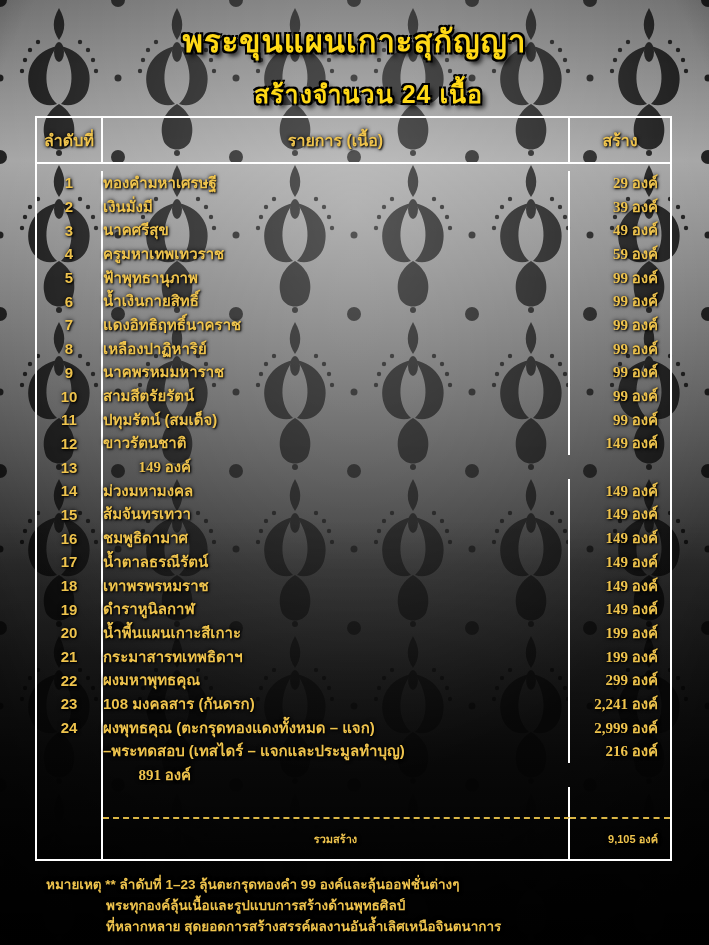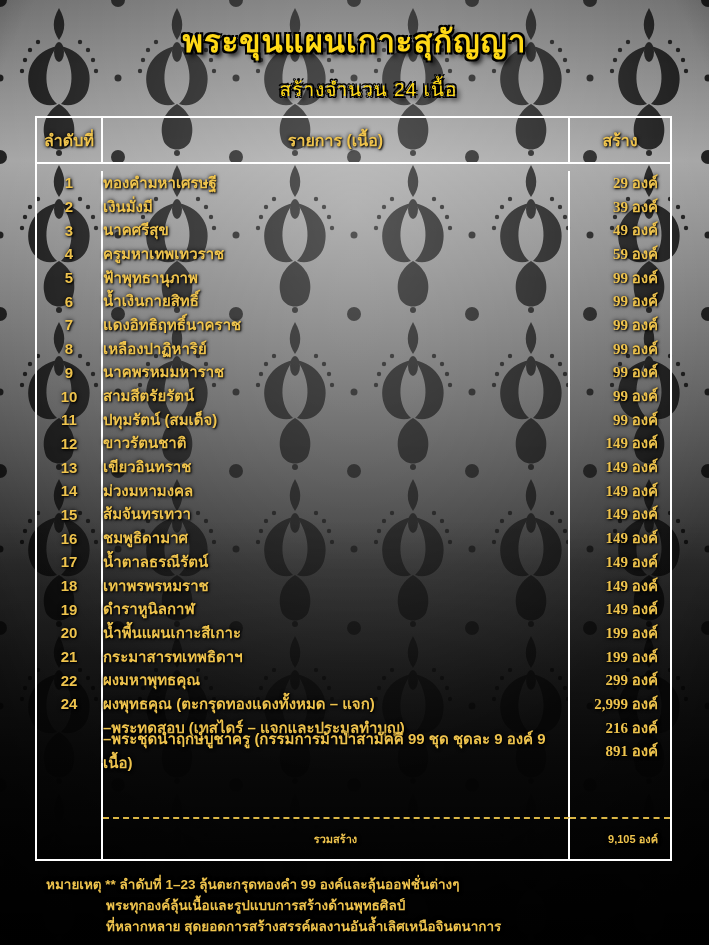--- a/index.html
+++ b/index.html
@@ -15,21 +15,21 @@
 
   
   .title-block { position: absolute; top: 16px; left: 0; width: 100%; text-align: center; z-index: 2; }
   .title-line1 {
     font-size: 31px; font-weight: bold; letter-spacing: 1px;
     color: #ffd916;
     text-shadow: 2px 2px 0 #000, -2px -2px 0 #000, 2px -2px 0 #000, -2px 2px 0 #000, 4px 4px 5px #000;
   }
   .title-line2 {
     margin-top: 8px;
-    font-size: 19px; font-weight: normal; letter-spacing: 1px;
+    font-size: 25px; font-weight: bold; letter-spacing: 1px;
     color: #ffd916;
     text-shadow: 2px 2px 0 #000, -2px -2px 0 #000, 2px -2px 0 #000, -2px 2px 0 #000, 4px 4px 5px #000;
     padding-left: 28px;
   }
 
   
   .amulet-table {
     position: absolute; left: 35px; top: 116px;
     width: 633px; height: 741px;
     border: 2px solid #fff;
@@ -209,21 +209,20 @@
   </div>
 
   <div class="body-row">
     <div class="cell-no">12</div>
     <div class="cell-item">ขาวรัตนชาติ</div>
     <div class="cell-qty">149 องค์</div>
   </div>
 
   <div class="body-row">
     <div class="cell-no">13</div>
-    <div class="cell-item">เขียวอินทราช</div>
     <div class="cell-qty">149 องค์</div>
   </div>
 
   <div class="body-row">
     <div class="cell-no">14</div>
     <div class="cell-item">ม่วงมหามงคล</div>
     <div class="cell-qty">149 องค์</div>
   </div>
 
   <div class="body-row">
@@ -267,36 +266,40 @@
     <div class="cell-item">กระมาสารทเทพธิดาฯ</div>
     <div class="cell-qty">199 องค์</div>
   </div>
 
   <div class="body-row">
     <div class="cell-no">22</div>
     <div class="cell-item">ผงมหาพุทธคุณ</div>
     <div class="cell-qty">299 องค์</div>
   </div>
 
+  <div class="body-row">
+    <div class="cell-no">23</div>
+    <div class="cell-item">108 มงคลสาร (กันดรก)</div>
+    <div class="cell-qty">2,241 องค์</div>
+  </div>
 
   <div class="body-row">
     <div class="cell-no">24</div>
     <div class="cell-item">ผงพุทธคุณ (ตะกรุดทองแดงทั้งหมด – แจก)</div>
     <div class="cell-qty">2,999 องค์</div>
   </div>
 
   <div class="body-row">
     <div class="cell-no"></div>
     <div class="cell-item">–พระทดสอบ (เทสไดร์ – แจกและประมูลทำบุญ)</div>
     <div class="cell-qty">216 องค์</div>
   </div>
 
   <div class="body-row">
     <div class="cell-no"></div>
-    <div class="cell-item">–พระชุดนำฤกษ์บูชาครู (กรรมการม้าป่าสามัคคี 99 ชุด ชุดละ 9 องค์ 9 เนื้อ)</div>
     <div class="cell-qty">891 องค์</div>
   </div>
 </div>
 
     <div class="filler-row">
       <div class="cell-no"></div>
       <div class="cell-item"></div>
       <div class="cell-qty"></div>
     </div>
 

